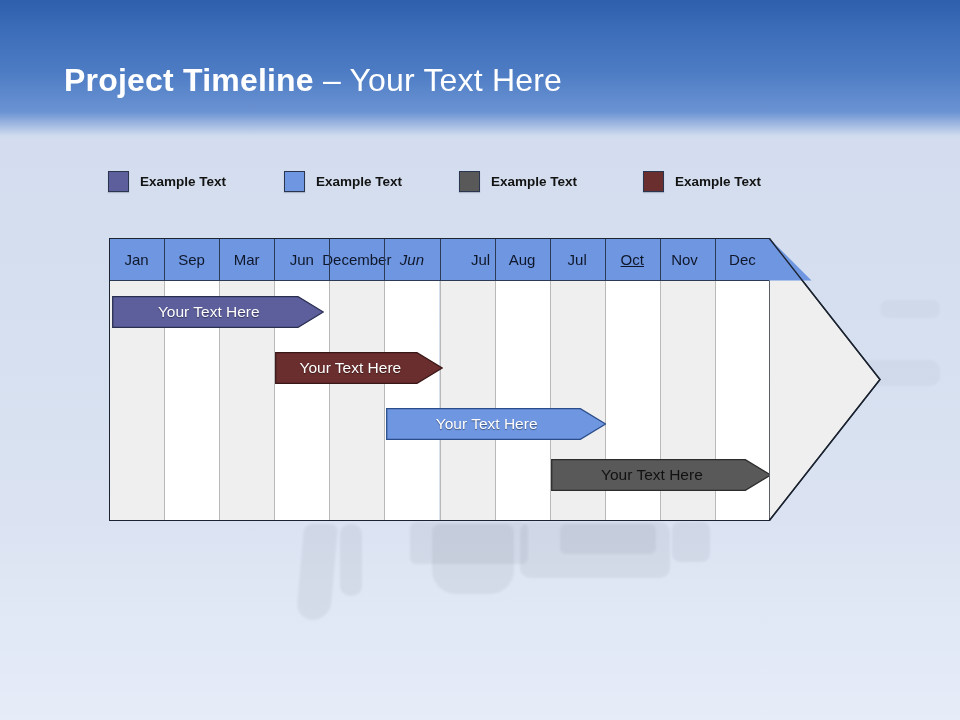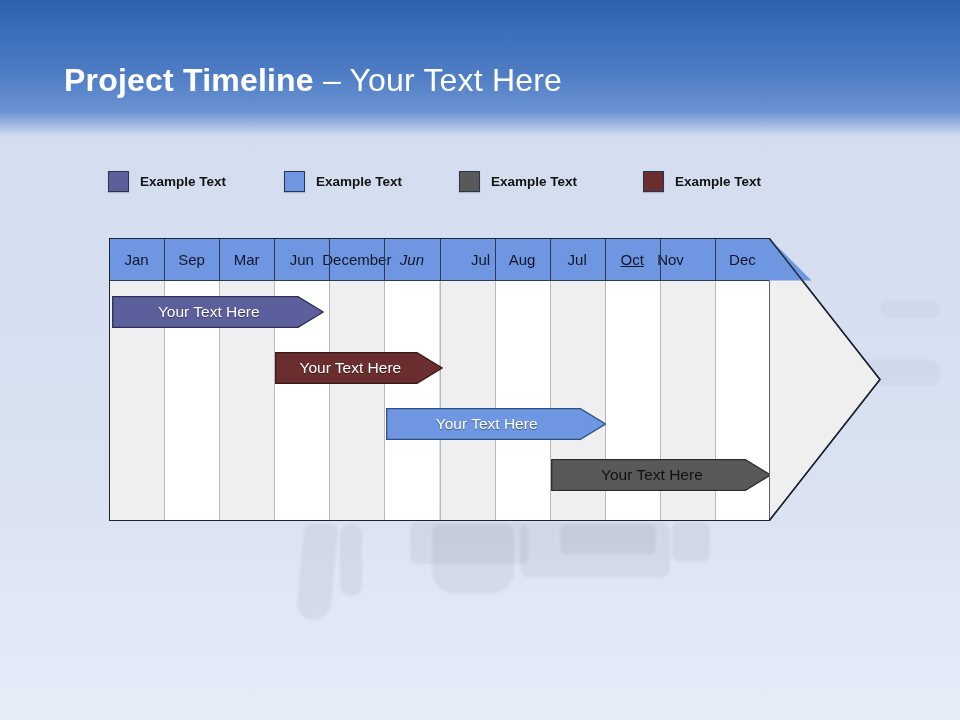--- a/index.html
+++ b/index.html
@@ -156,21 +156,21 @@
         <div class="hdr-cell" style="left: 275.417px; width: 55.0833px; font-style: italic;">Jun</div>
         <div class="hdr-sep" style="left: 275.417px;"></div>
         <div class="hdr-cell" style="left: 344px; width: 55.0833px;">Jul</div>
         <div class="hdr-sep" style="left: 330.5px;"></div>
         <div class="hdr-cell" style="left: 385.583px; width: 55.0833px;">Aug</div>
         <div class="hdr-sep" style="left: 385.583px;"></div>
         <div class="hdr-cell" style="left: 440.667px; width: 55.0833px;">Jul</div>
         <div class="hdr-sep" style="left: 440.667px;"></div>
         <div class="hdr-cell" style="left: 495.75px; width: 55.0833px; text-decoration: underline;">Oct</div>
         <div class="hdr-sep" style="left: 495.75px;"></div>
-        <div class="hdr-cell" style="left: 534px; width: 55.0833px;">Nov</div>
+        <div class="hdr-cell" style="left: 548px; width: 55.0833px;">Nov</div>
         <div class="hdr-sep" style="left: 550.833px;"></div>
         <div class="hdr-cell" style="left: 605.917px; width: 55.0833px;">Dec</div>
         <div class="hdr-sep" style="left: 605.917px;"></div>
       </div>
     <div class="hdr-base"></div>
     <div id="bars">
         <div class="bar light" style="left: 2.75417px; top: 58px; width: 212.071px;">
           <svg width="212.07083333333335" height="32" viewBox="0 0 212.07083333333335 32">
             <polygon points="0.7,0.7 186.07083333333335,0.7 211.37083333333337,16 186.07083333333335,31.3 0.7,31.3" fill="#5d5f9d" stroke="#2a2f52" stroke-width="1.3" stroke-linejoin="miter"></polygon>
           </svg>

